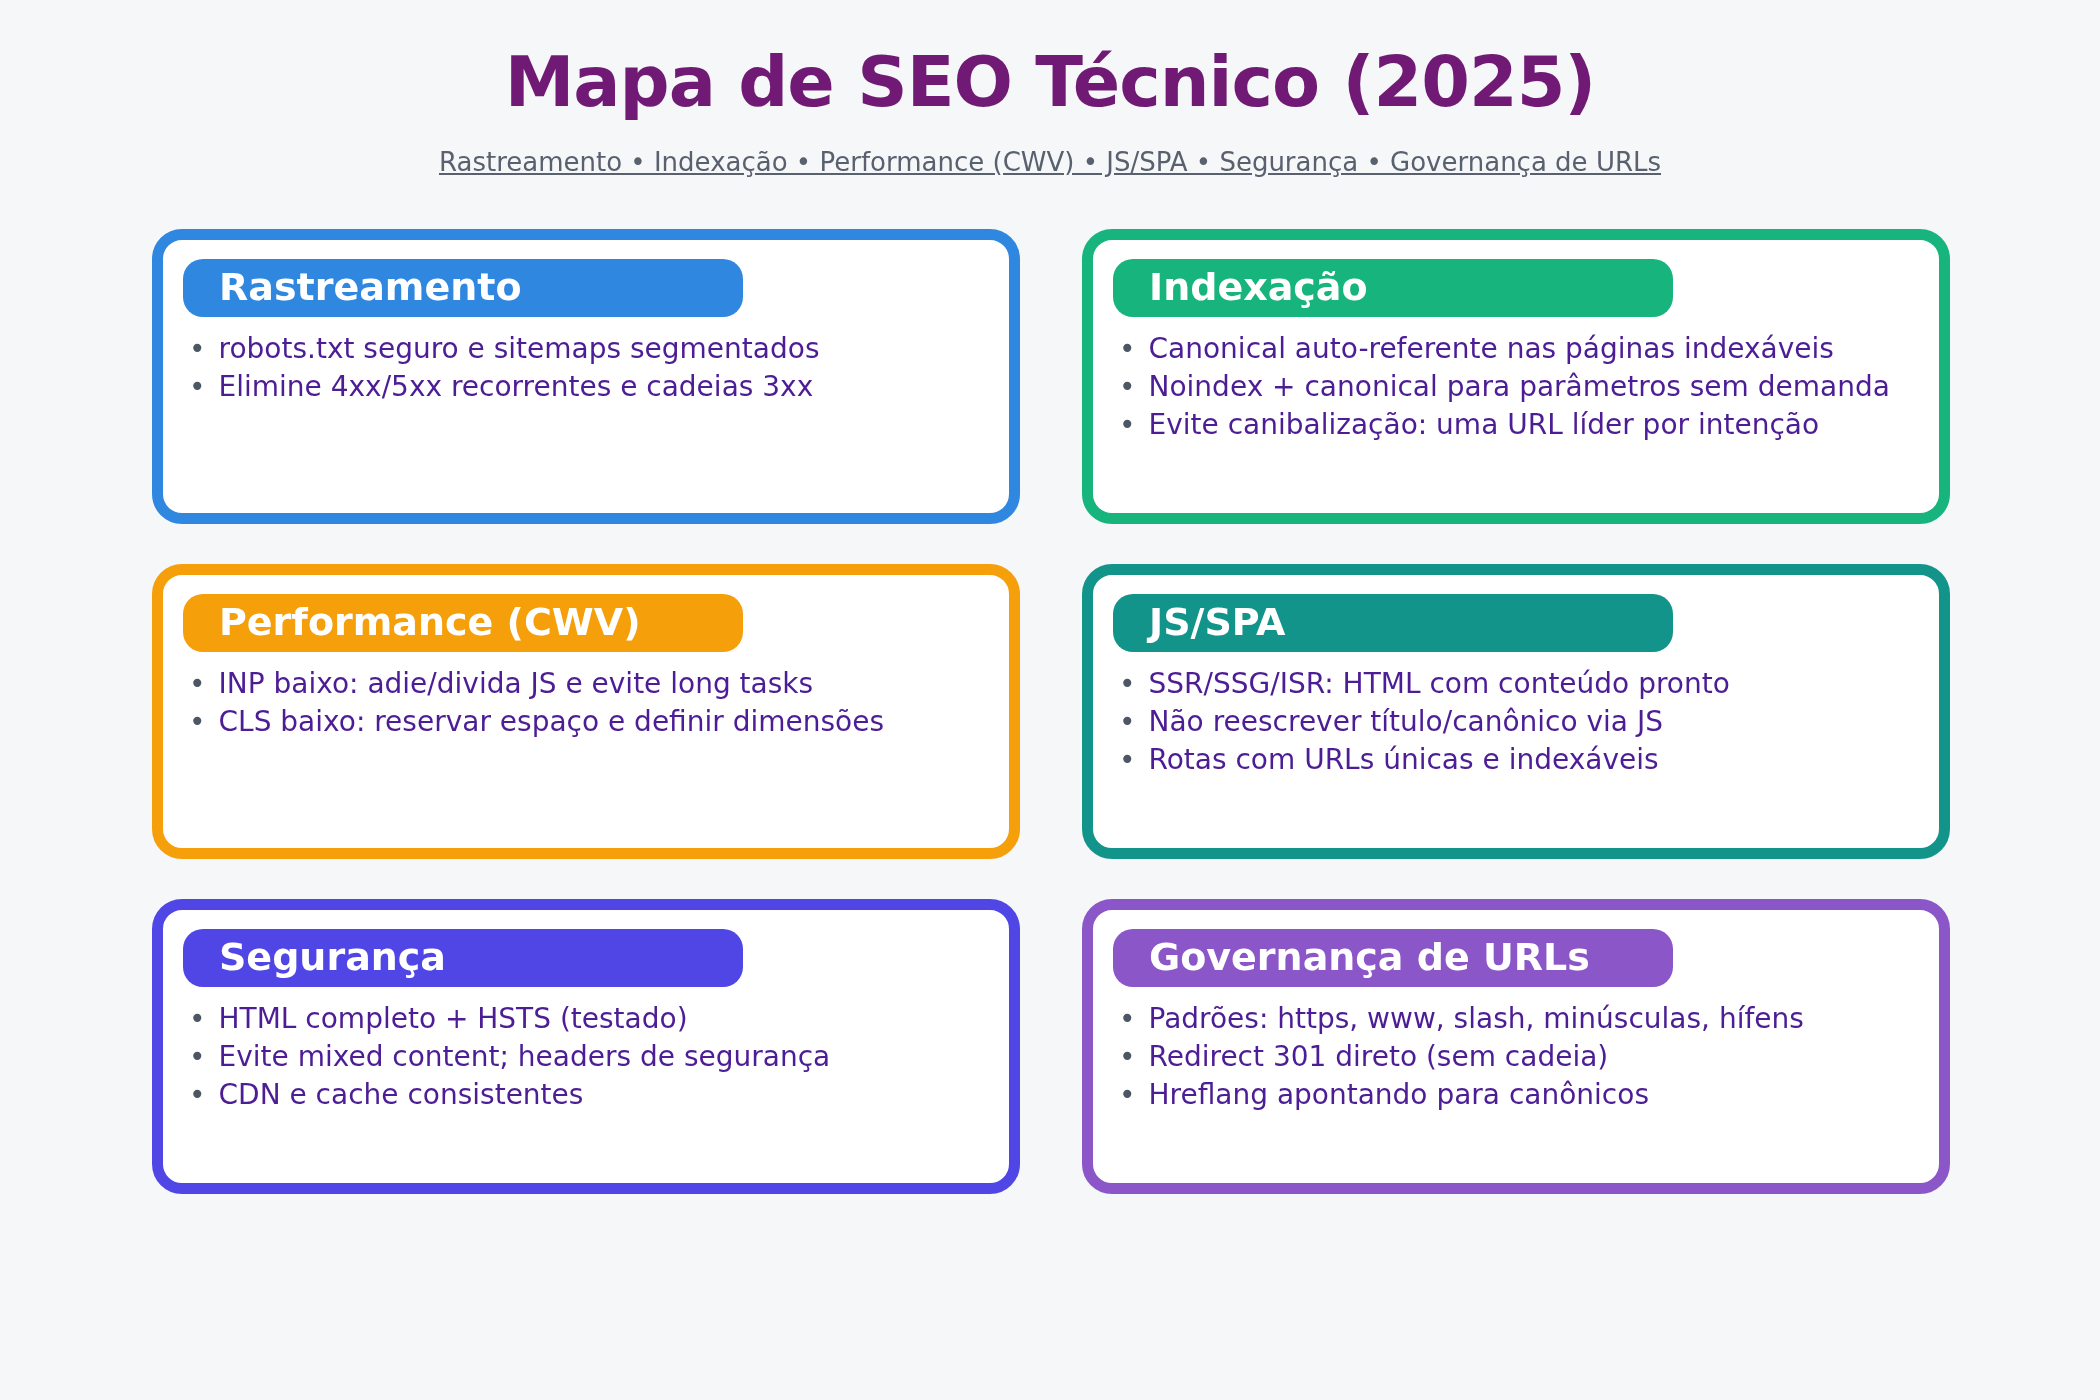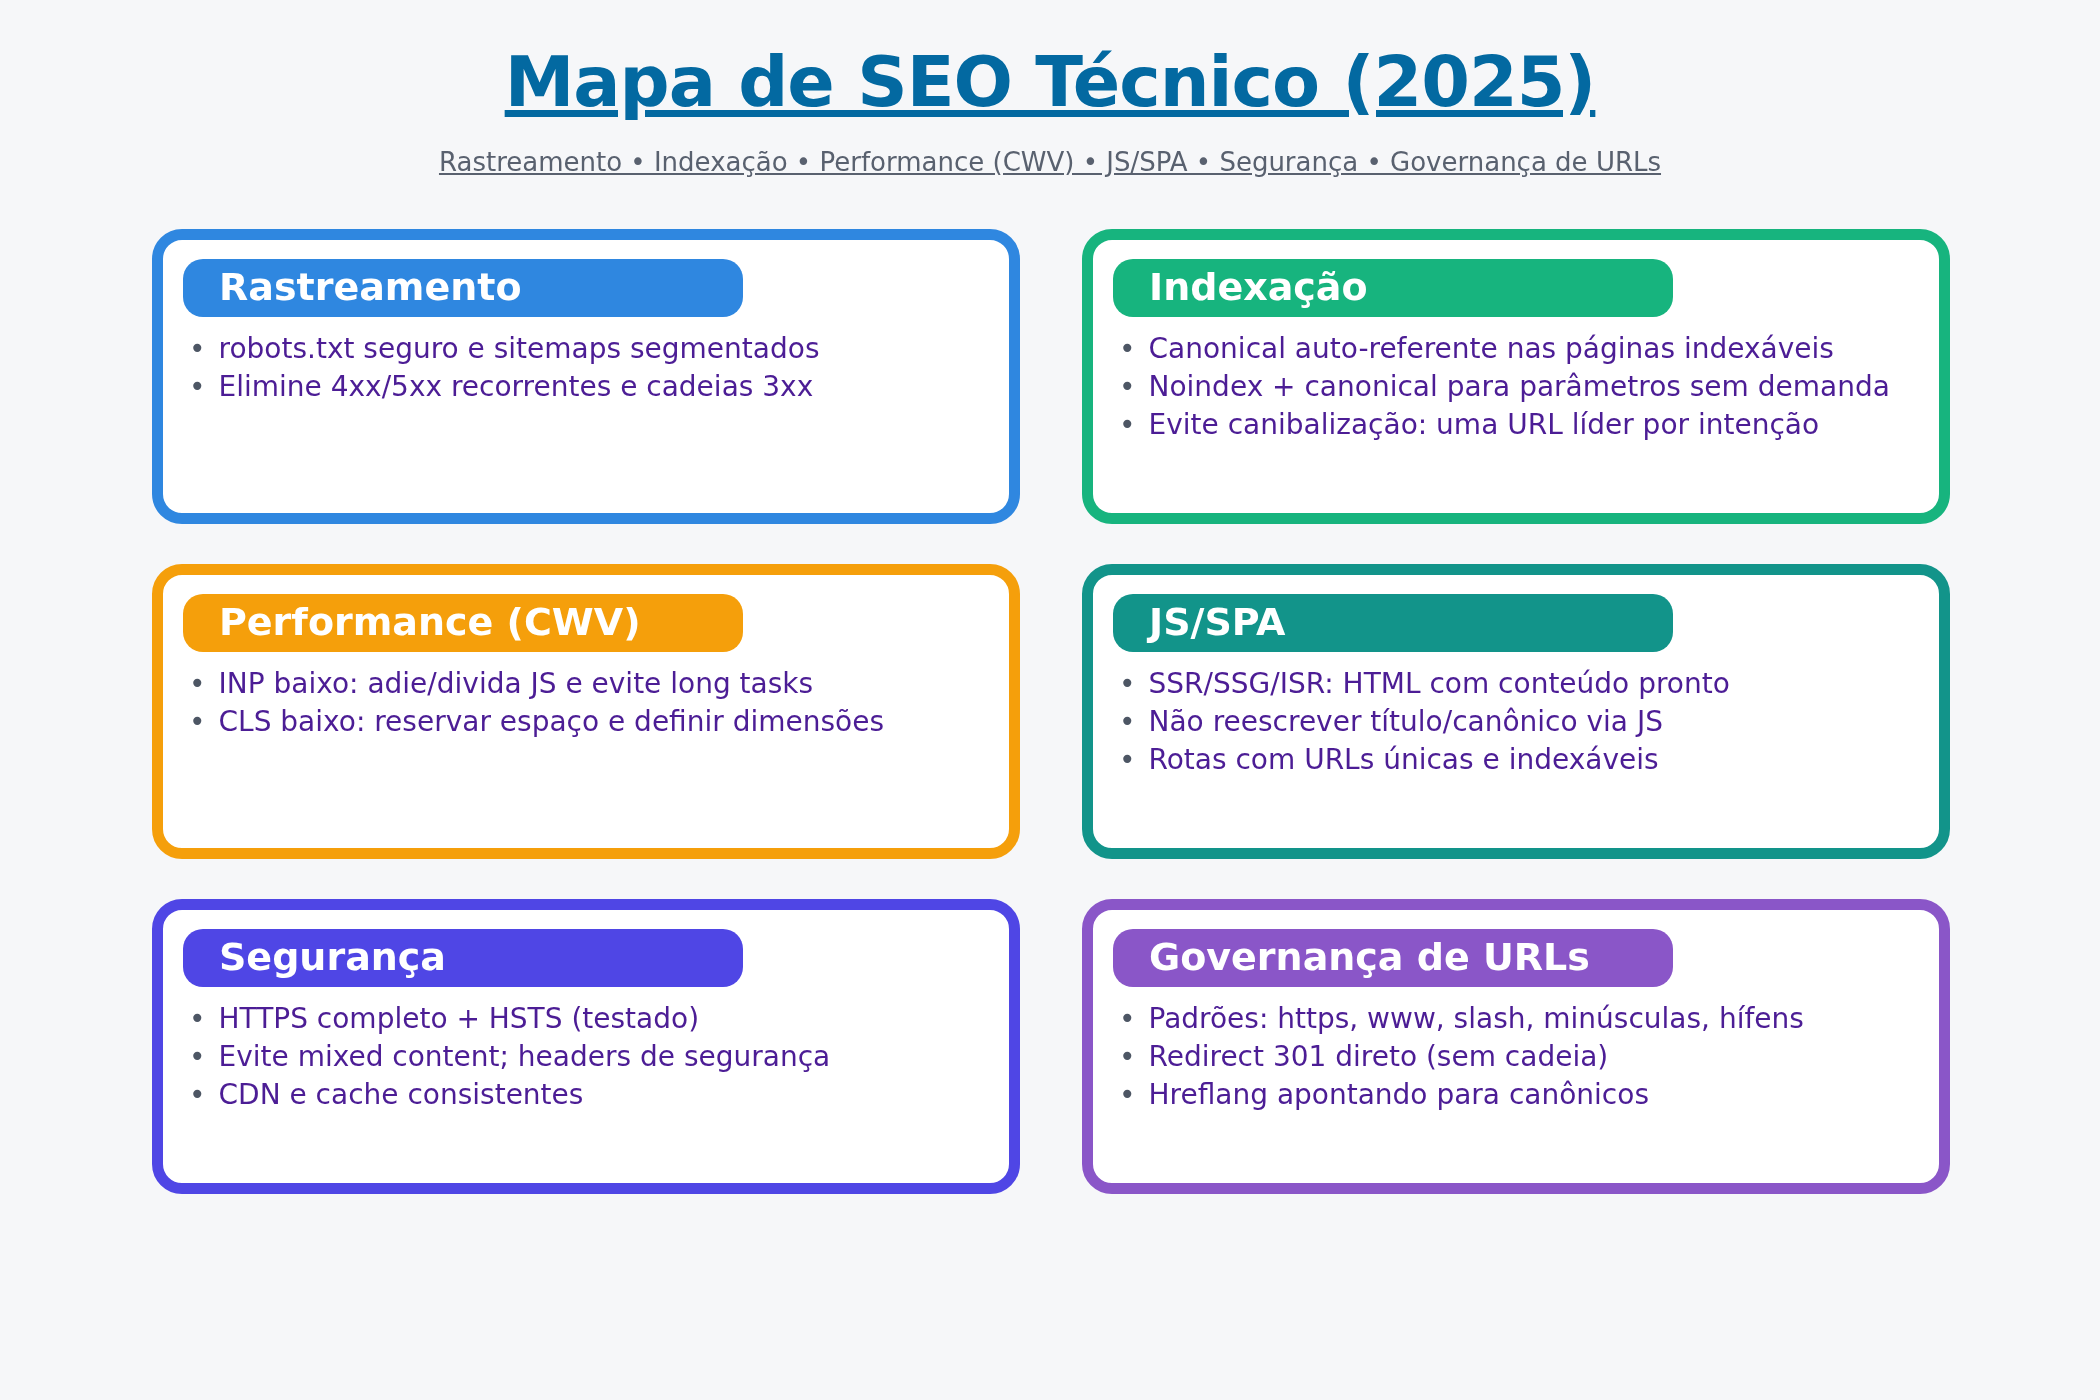--- a/index.html
+++ b/index.html
@@ -7,24 +7,23 @@
     width: 2100px;
     height: 1400px;
     background: #f6f7f9;
     font-family: "DejaVu Sans", "Liberation Sans", sans-serif;
     overflow: hidden;
   }
   .header { text-align: center; padding-top: 42px; }
   .title {
     font-size: 70px;
     font-weight: bold;
-    color: #0369a1;
+    color: #701a75;
     letter-spacing: -1px;
     line-height: 1.15;
-    text-decoration: underline;
   }
   .subtitle {
     font-size: 26px;
     color: #59616f;
     margin-top: 24px;
     text-decoration: underline;
   }
   .grid {
     margin: 52px 150px 0 152px;
     display: grid;
@@ -122,21 +121,21 @@
       <li>Não reescrever título/canônico via JS</li>
       <li>Rotas com URLs únicas e indexáveis</li>
     </ul>
   </div>
 
   <div class="card" style="--accent: #4f46e5;">
     <div class="pill">
       <span>Segurança</span>
     </div>
     <ul class="bullets">
-      <li>HTTPS completo + HSTS (testado)</li>
+      <li>HTML completo + HSTS (testado)</li>
       <li>Evite mixed content; headers de segurança</li>
       <li>CDN e cache consistentes</li>
     </ul>
   </div>
 
   <div class="card" style="--accent: #8a56c8;">
     <div class="pill">
       <span>Governança de URLs</span>
     </div>
     <ul class="bullets">

